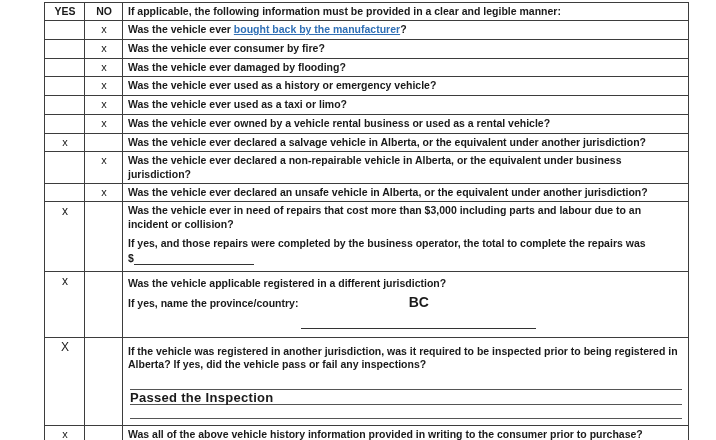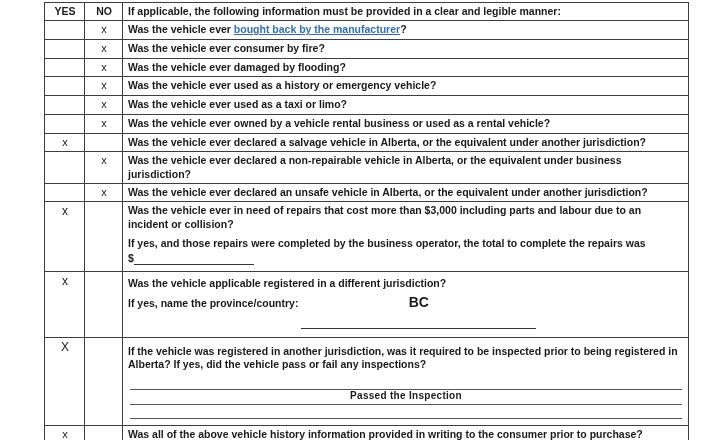--- a/index.html
+++ b/index.html
@@ -81,22 +81,21 @@
     padding-bottom: 16px;
   }
 
   .rule {
     border-bottom: 1px solid #555;
     height: 13px;
     margin: 0 2px;
   }
   .rule.first { margin-top: 5px; }
   .handwrite {
-    text-align: center;
-    font-size: 10px;
+    font-size: 13px;
     letter-spacing: 0.3px;
     padding-bottom: 1px;
   }
   .pad-row td { padding-top: 4px; padding-bottom: 4px; }
   .nowrap { white-space: nowrap; }
 </style>
 </head>
 <body>
 
 <div class="sheet">

